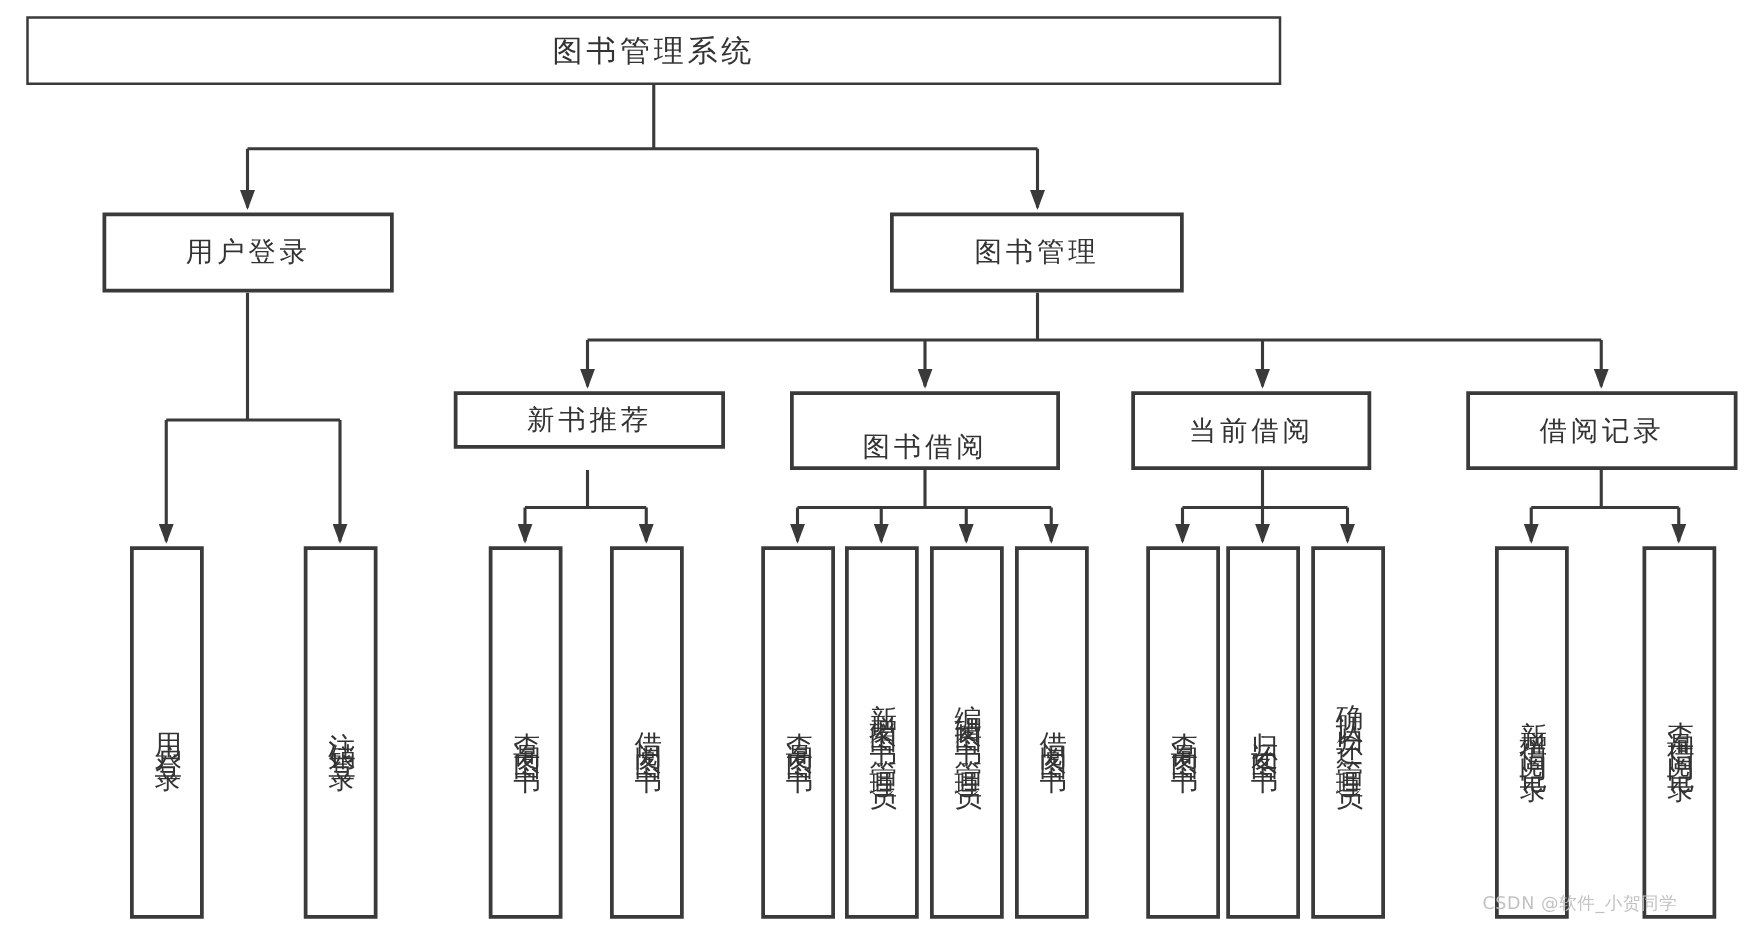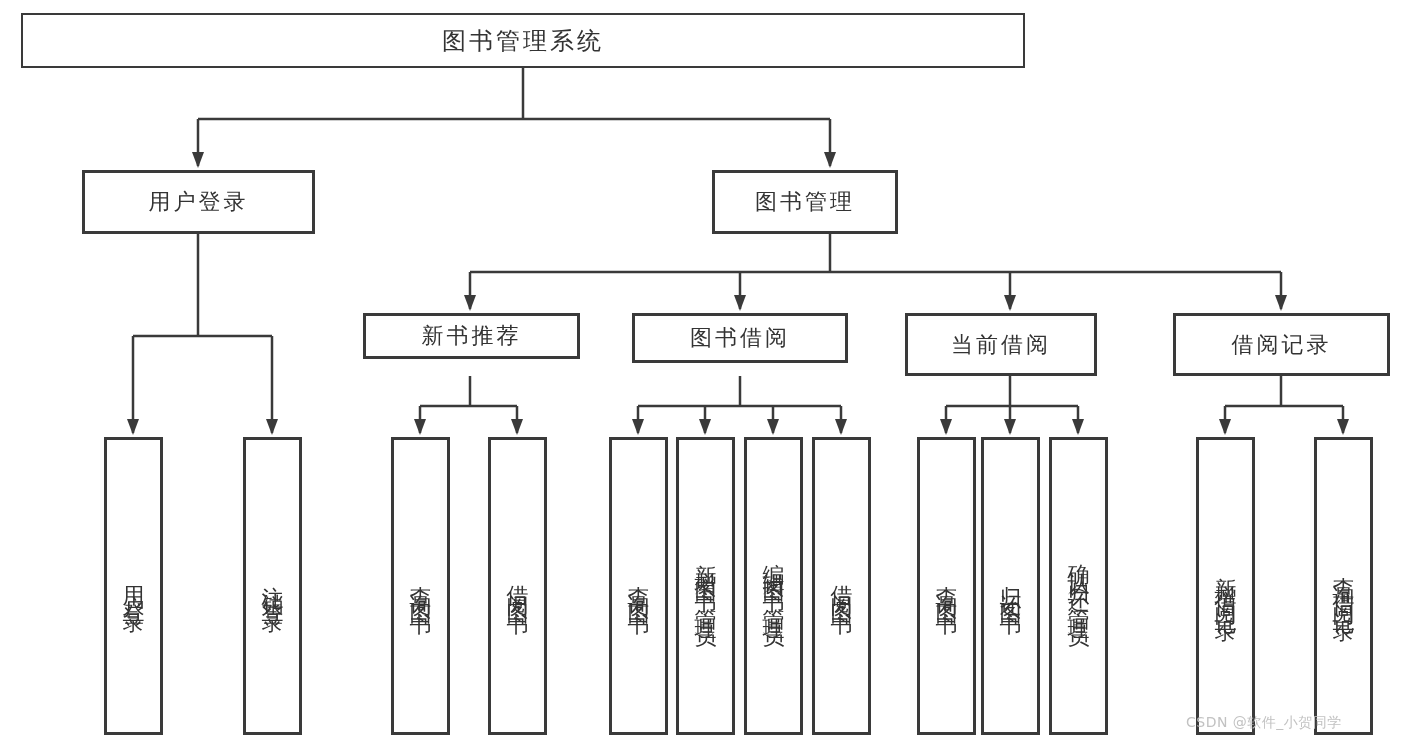--- a/index.html
+++ b/index.html
@@ -44,23 +44,23 @@
     left:1186px;top:714px;
     font-size:14px;
     color:var(--wm);
     letter-spacing:0.5px;
     white-space:nowrap;
     z-index:5;
   }
   
   .n-root          {left:21px;  top:13px;  width:1004px; height:55px;}
   .n-user-login    {left:82px;  top:170px; width:233px;  height:64px;}
-  .n-book-mgmt     {left:712px; top:170px; width:186px;  height:64px;}
+  .n-book-mgmt     {left:712px; top:170px; width:235px;  height:64px;}
   .n-new-book-rec  {left:363px; top:313px; width:217px;  height:46px;}
-  .n-book-borrow   {left:632px; top:313px; width:216px;  height:50px;}
+  .n-book-borrow   {left:632px; top:313px; width:216px;  height:63px;align-items:flex-end;}
   .n-current-borrow{left:905px; top:313px; width:192px;  height:63px;}
   .n-borrow-records{left:1173px;top:313px; width:217px;  height:63px;}
   .leaf{top:437px;height:298px;width:59px;}
   .n-leaf-user-login    {left:104px;}
   .n-leaf-logout        {left:243px;}
   .n-leaf-nb-query      {left:391px;}
   .n-leaf-nb-borrow     {left:488px;}
   .n-leaf-bb-query      {left:609px;}
   .n-leaf-bb-add        {left:676px;}
   .n-leaf-bb-edit       {left:744px;}

